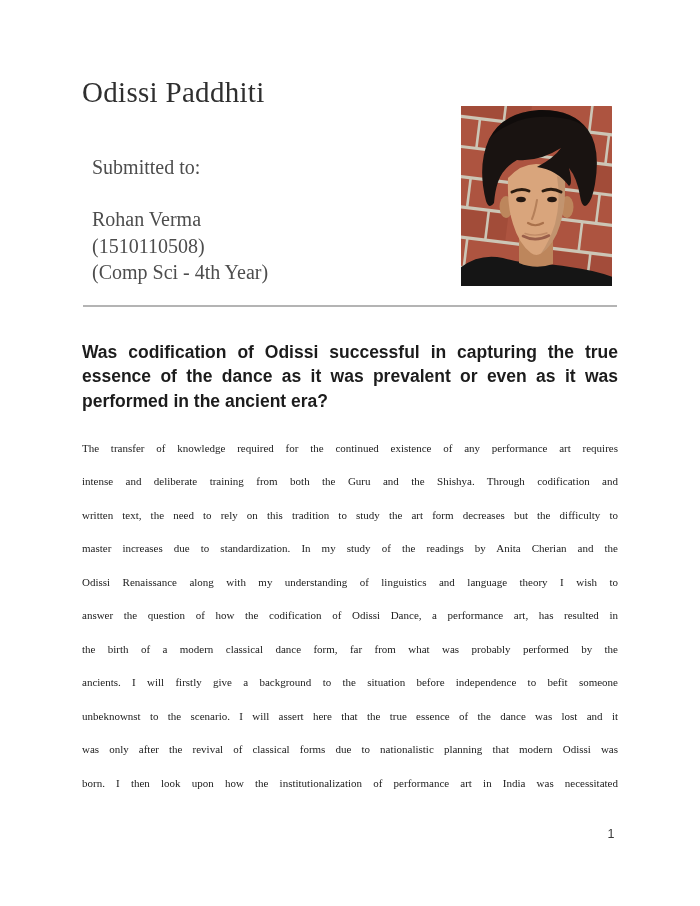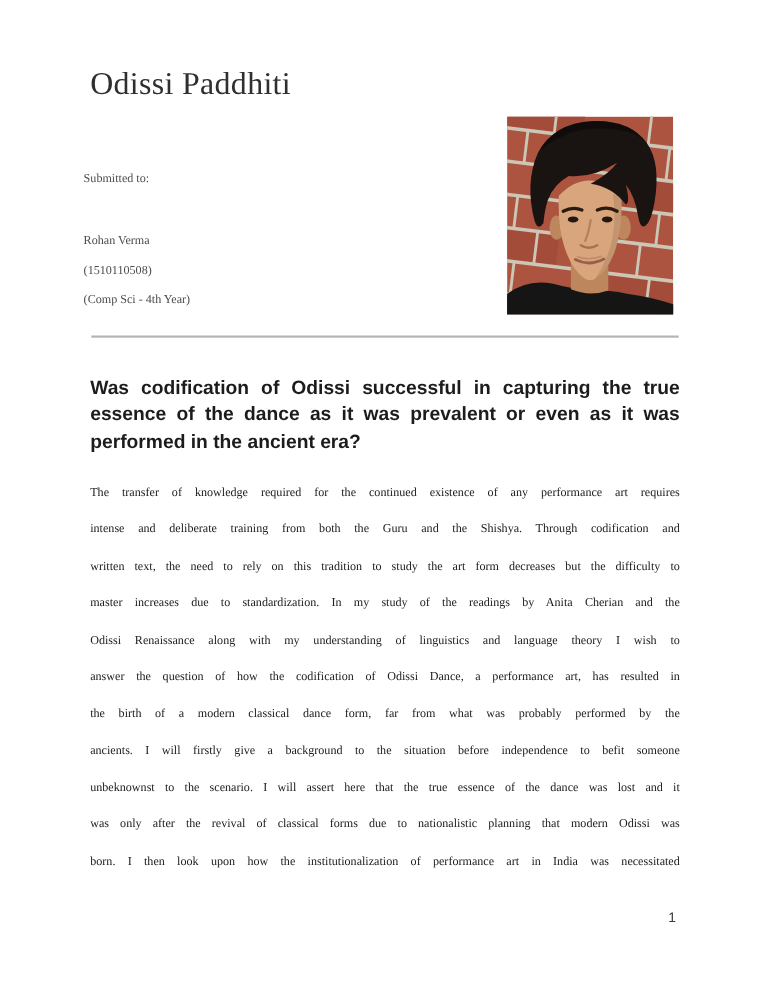--- a/index.html
+++ b/index.html
@@ -7,31 +7,31 @@
     position: relative;
     width: 700px;
     height: 906px;
     background: #ffffff;
     font-family: "Liberation Serif", serif;
     overflow: hidden;
   }
   .doc-title {
     position: absolute;
     left: 82px;
-    top: 60px;
+    top: 76px;
     font-family: "Liberation Serif", serif;
     font-size: 29px;
     color: #2f2f2f;
     letter-spacing: 0.3px;
   }
   .sub-row {
     position: absolute;
-    left: 76px;
+    left: 92px;
     display: flex;
-    font-size: 11px;
+    font-size: 20px;
     color: #4d4d4d;
   }
   .sub-row .sub-label {
     width: 123px;
     flex: 0 0 123px;
   }
   #submitted-to { top: 156px; }
   #submitted-by { top: 206px; }
   .sub-value-lines div { line-height: 26.5px; }
   #submitted-to .sub-value { line-height: 20px; }

